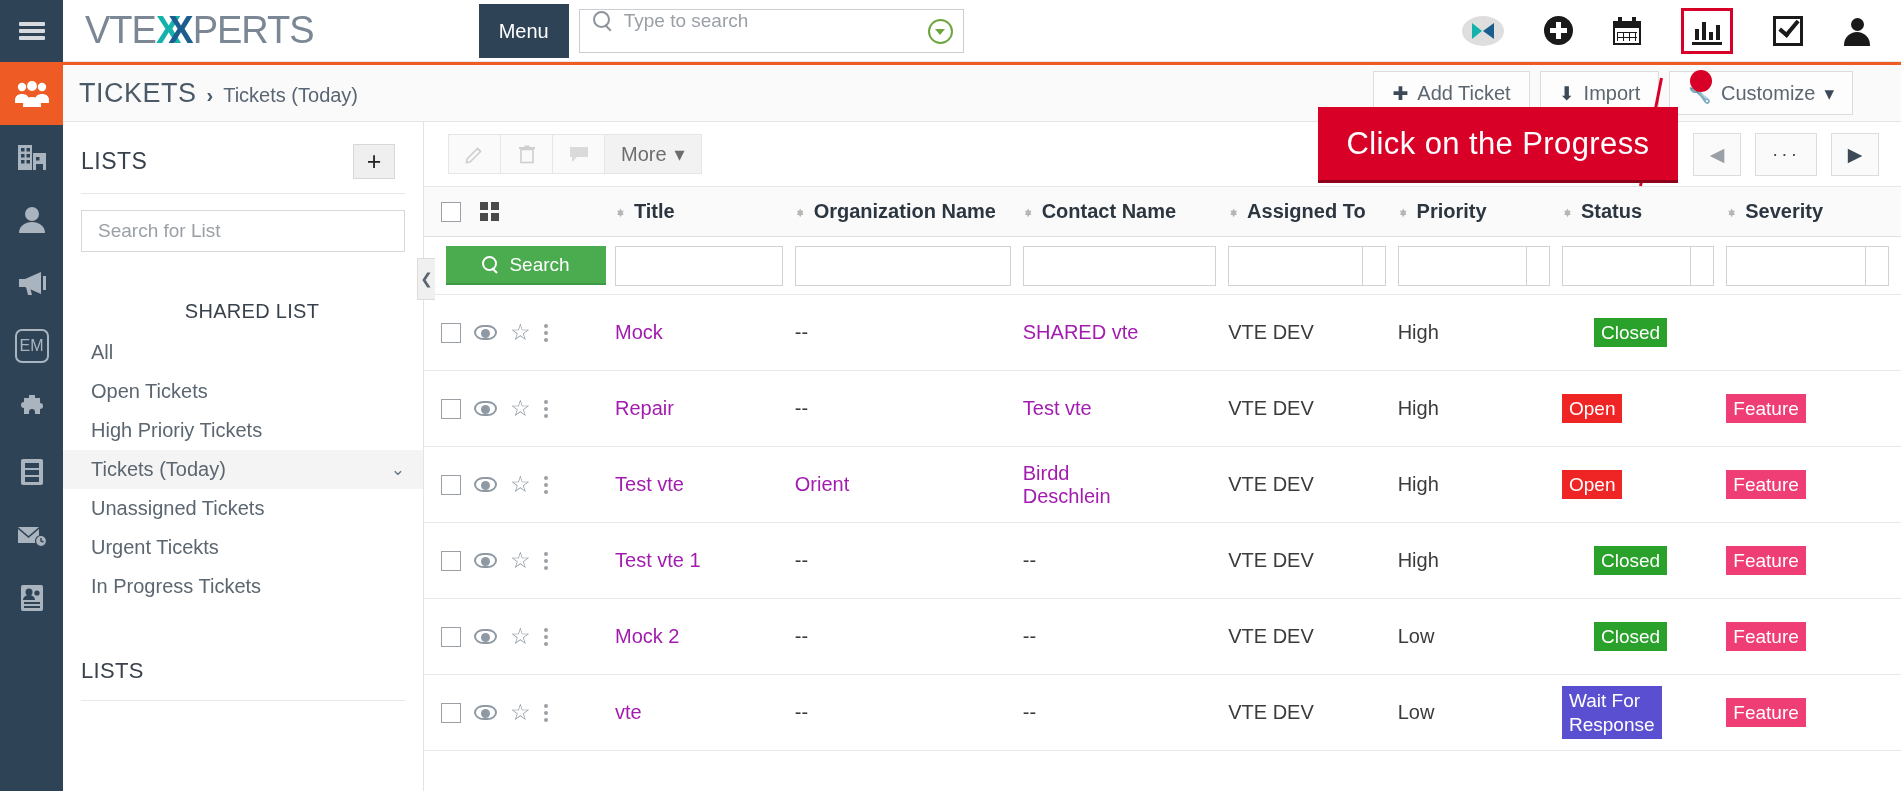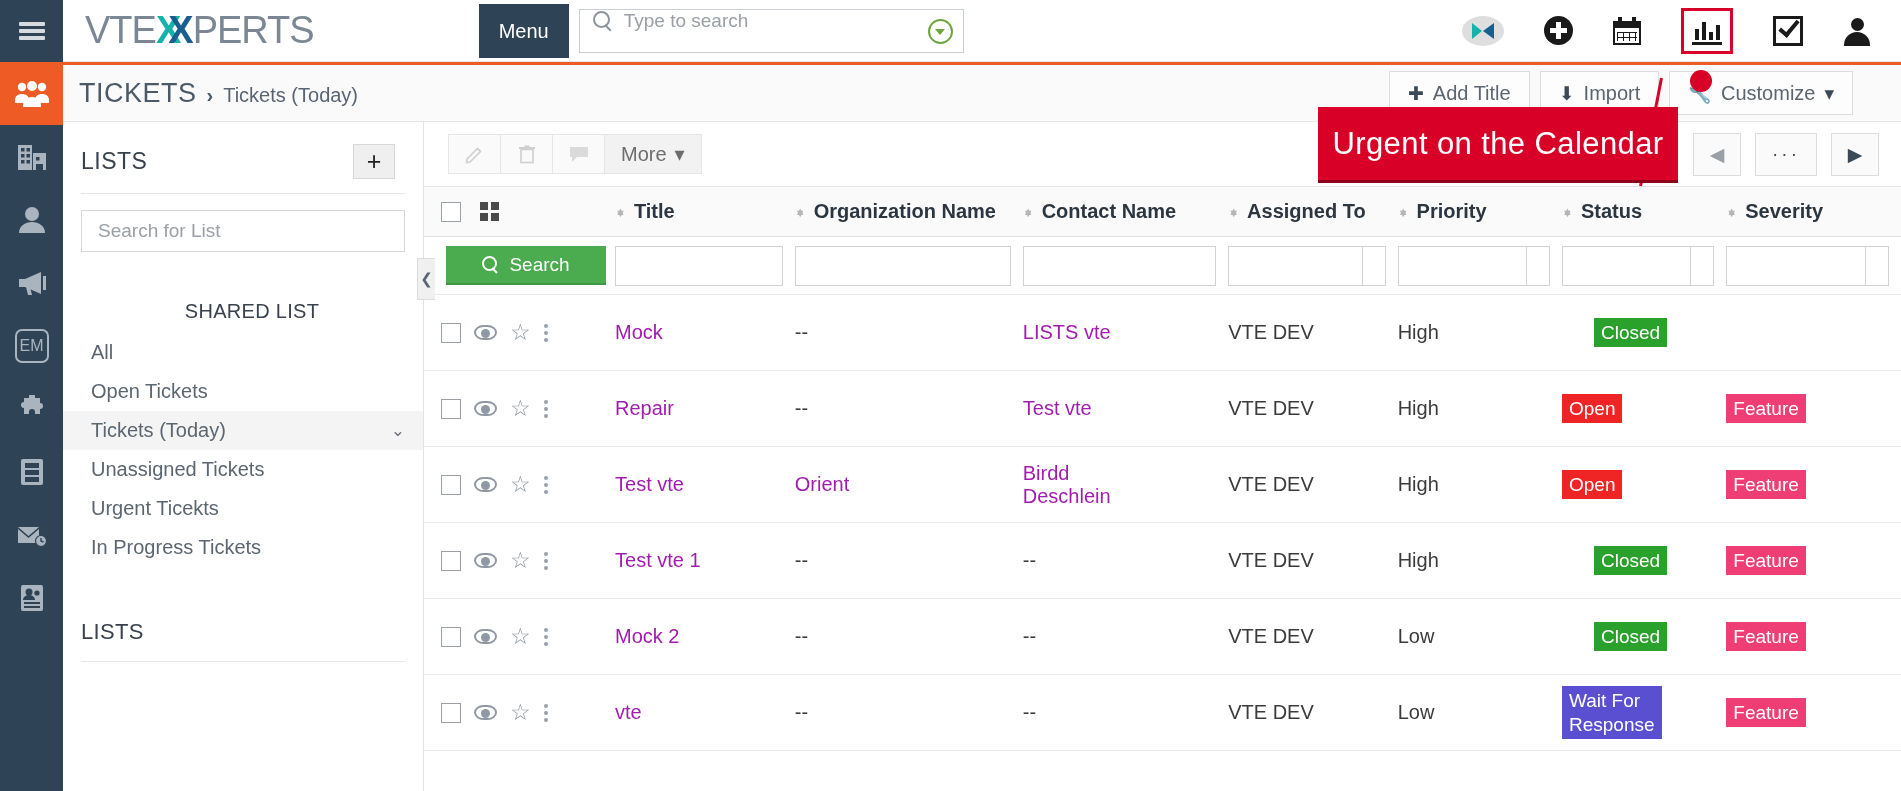--- a/index.html
+++ b/index.html
@@ -521,21 +521,21 @@
 
 <div class="bcrow">
   <div class="bc-left">
     <span class="bc-title">TICKETS</span>
     <span class="bc-sep">›</span>
     <span class="bc-sub">Tickets (Today)</span>
   </div>
   <div class="bc-right">
     <div class="tbtn">
       <span class="g">✚</span>
-      <span>Add Title</span>
+      <span>Add Ticket</span>
     </div>
     <div class="tbtn">
       <span class="g">⬇</span>
       <span>Import</span>
     </div>
     <div class="tbtn">
       <span class="g">🔧</span>
       <span>Customize</span>
       <span class="g">▾</span>
     </div>
@@ -553,20 +553,23 @@
   </div>
 
   <div class="lp-sect">SHARED LIST</div>
 
   <div class="lp-items">
     <div class="lp-item">
       <span>All</span>
     </div>
     <div class="lp-item">
       <span>Open Tickets</span>
+    </div>
+    <div class="lp-item">
+      <span>High Prioriy Tickets</span>
     </div>
     <div class="lp-item sel">
       <span>Tickets (Today)</span>
       <span class="chev">⌄</span>
     </div>
     <div class="lp-item">
       <span>Unassigned Tickets</span>
     </div>
     <div class="lp-item">
       <span>Urgent Ticekts</span>
@@ -749,21 +752,21 @@
             <span class="star">☆</span>
             <span class="kebab">
                 <i></i>
                 <i></i>
                 <i></i>
               </span>
           </div>
         </td>
         <td><span class="lnk">Mock</span></td>
         <td>--</td>
-        <td><span class="lnk">LISTS vte</span></td>
+        <td><span class="lnk">SHARED vte</span></td>
         <td>VTE DEV</td>
         <td>High</td>
         <td><span class="badge b-green">Closed</span></td>
         <td></td>
       </tr>
 
       <tr>
         <td>
           <div class="rowtools">
             <span class="cbx"></span>
@@ -872,14 +875,14 @@
         <td><span class="badge b-purple">Wait For Response</span></td>
         <td><span class="badge b-pink">Feature</span></td>
       </tr>
     </tbody>
   </table>
 </div>
 
 <div class="callout-line"></div>
 <div class="callout-dot"></div>
 <div class="callout">
-  <span>Urgent on the Calendar</span>
+  <span>Click on the Progress</span>
 </div>
 
 </body></html>

